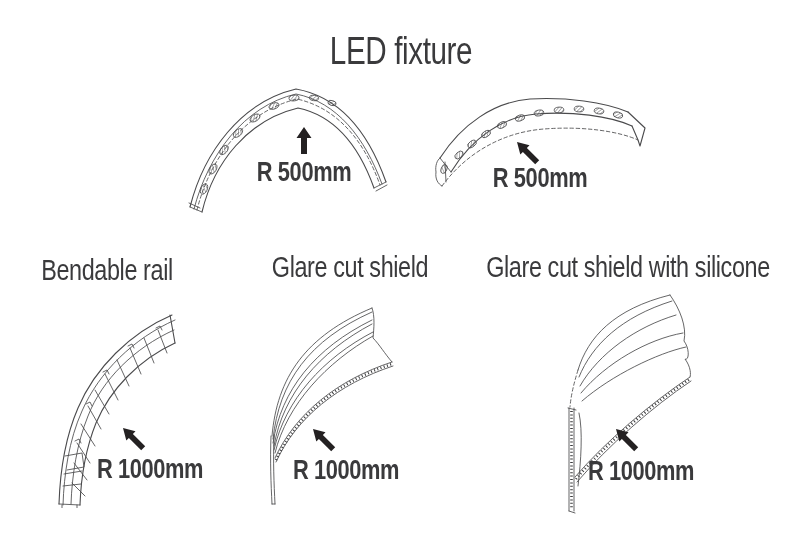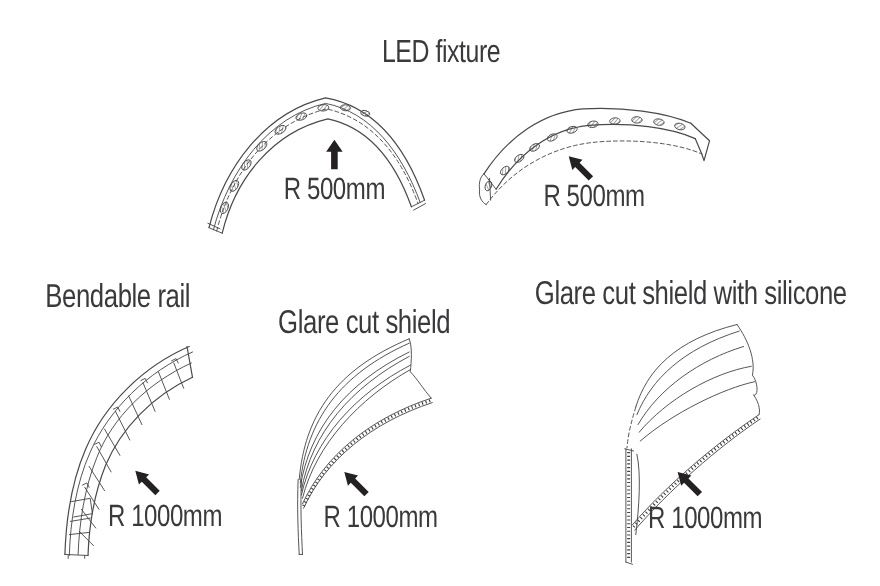--- a/index.html
+++ b/index.html
@@ -2,23 +2,23 @@
 <html><head>
 <meta charset="utf-8">
 <style>
   html,body{margin:0;padding:0;background:#ffffff;}
   .stage{
     position:relative;width:800px;height:533px;background:#ffffff;overflow:hidden;
     font-family:"Liberation Sans","DejaVu Sans",sans-serif;color:#3a3a3c;
   }
   .lbl{position:absolute;transform:translateX(-50%);white-space:nowrap;line-height:1.05;color:#3a3a3c;}
   .cond{display:inline-block;transform:scaleX(0.78);transform-origin:50% 50%;letter-spacing:-0.5px;}
-  .title{font-size:29px;font-weight:400;}
+  .title{font-size:38px;font-weight:400;}
   .section{font-size:30px;font-weight:400;}
-  .radius{font-size:28px;font-weight:400;}
+  .radius{font-size:28px;font-weight:700;}
   .art{position:absolute;}
   .art svg{display:block;}
   .ln{fill:none;stroke:#4a4a4c;stroke-width:1.1;stroke-linecap:round;stroke-linejoin:round;}
   .ln2{fill:none;stroke:#4a4a4c;stroke-width:0.85;stroke-linecap:round;stroke-linejoin:round;}
   .dash{fill:none;stroke:#4a4a4c;stroke-width:0.85;stroke-dasharray:3.5 2.6;stroke-linecap:round;}
   .hatchline{fill:none;stroke:#3c3c3e;stroke-width:2.6;stroke-dasharray:1 2.4;stroke-linecap:butt;}
   .hole{stroke:#4a4a4c;stroke-width:0.8;}
   .arrow{position:absolute;}
   .arrow svg{display:block;}
   .arrow polygon{fill:#242122;}
@@ -100,21 +100,21 @@
         <polygon points="2,2 14.5,5.3 11.9,7.9 24.2,20.2 20.2,24.2 7.9,11.9 5.3,14.5"></polygon>
       </svg>
   </div>
   <div class="lbl radius" style="left:540px;top:163px;">
     <span class="cond">R 500mm</span>
   </div>
 
   <div class="lbl section" style="left:107px;top:254px;">
     <span class="cond">Bendable rail</span>
   </div>
-  <div class="lbl section" style="left:331px;top:251px;margin-top:27px;">
+  <div class="lbl section" style="left:350px;top:251px;">
     <span class="cond">Glare cut shield</span>
   </div>
   <div class="lbl section" style="left:628px;top:251px;">
     <span class="cond">Glare cut shield with silicone</span>
   </div>
 
   <div class="art" style="left:50px;top:308px;">
     <svg width="145" height="200" viewBox="0 0 145 200">
       <path class="ln" d="M 122,7 C 80,25 45,60 28,100 C 15,130 10,165 9,196"></path>
       <path class="ln2" d="M 125,12 C 84,30 49,64 32,103 C 19,132 14,166 13,197"></path>

